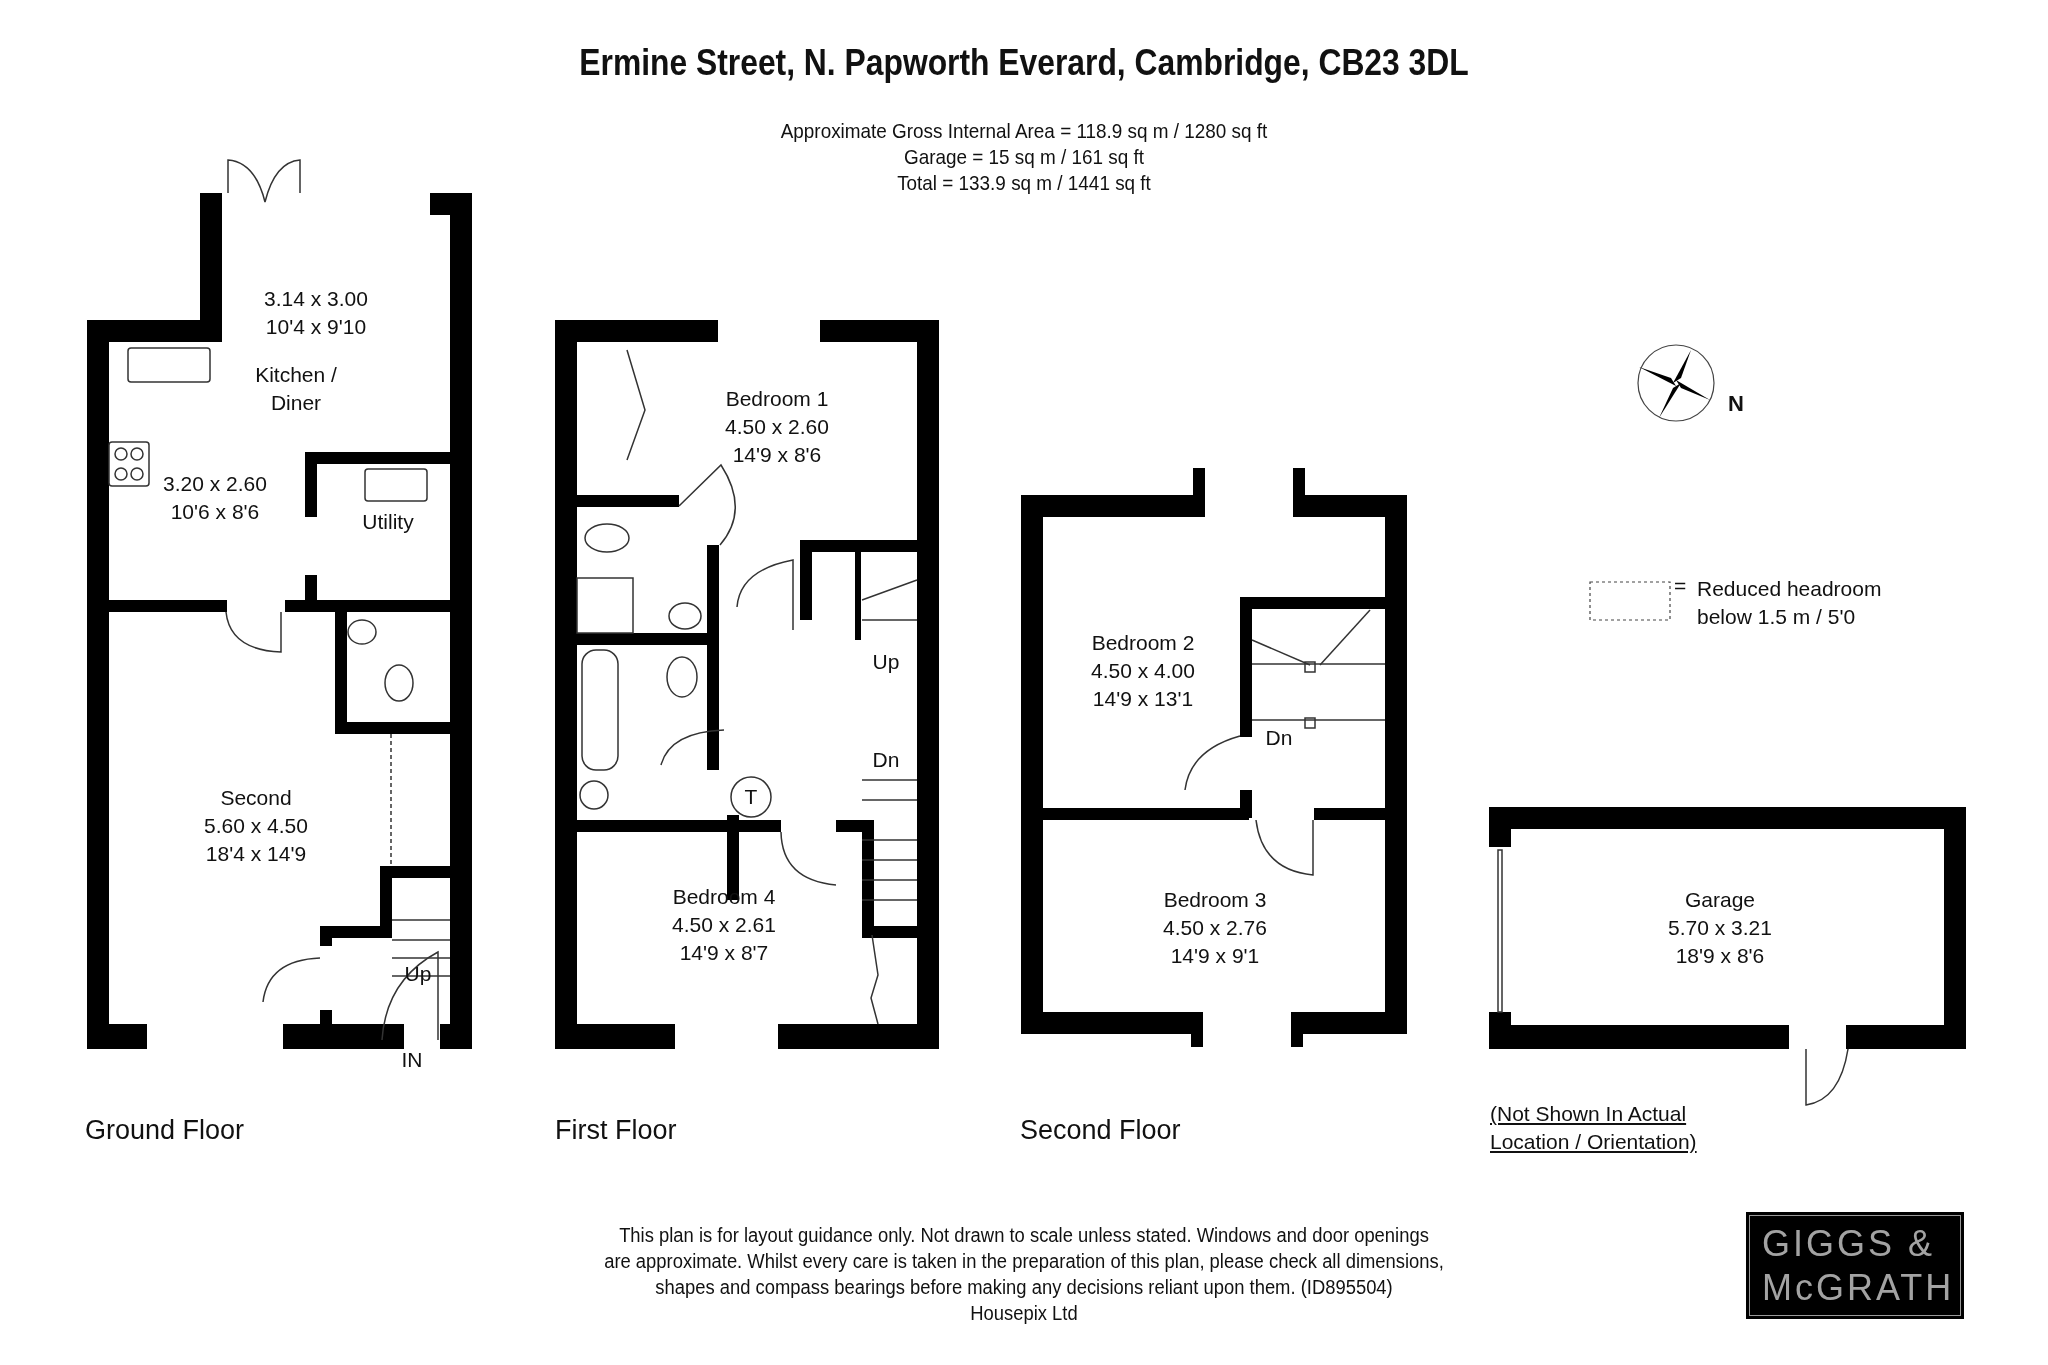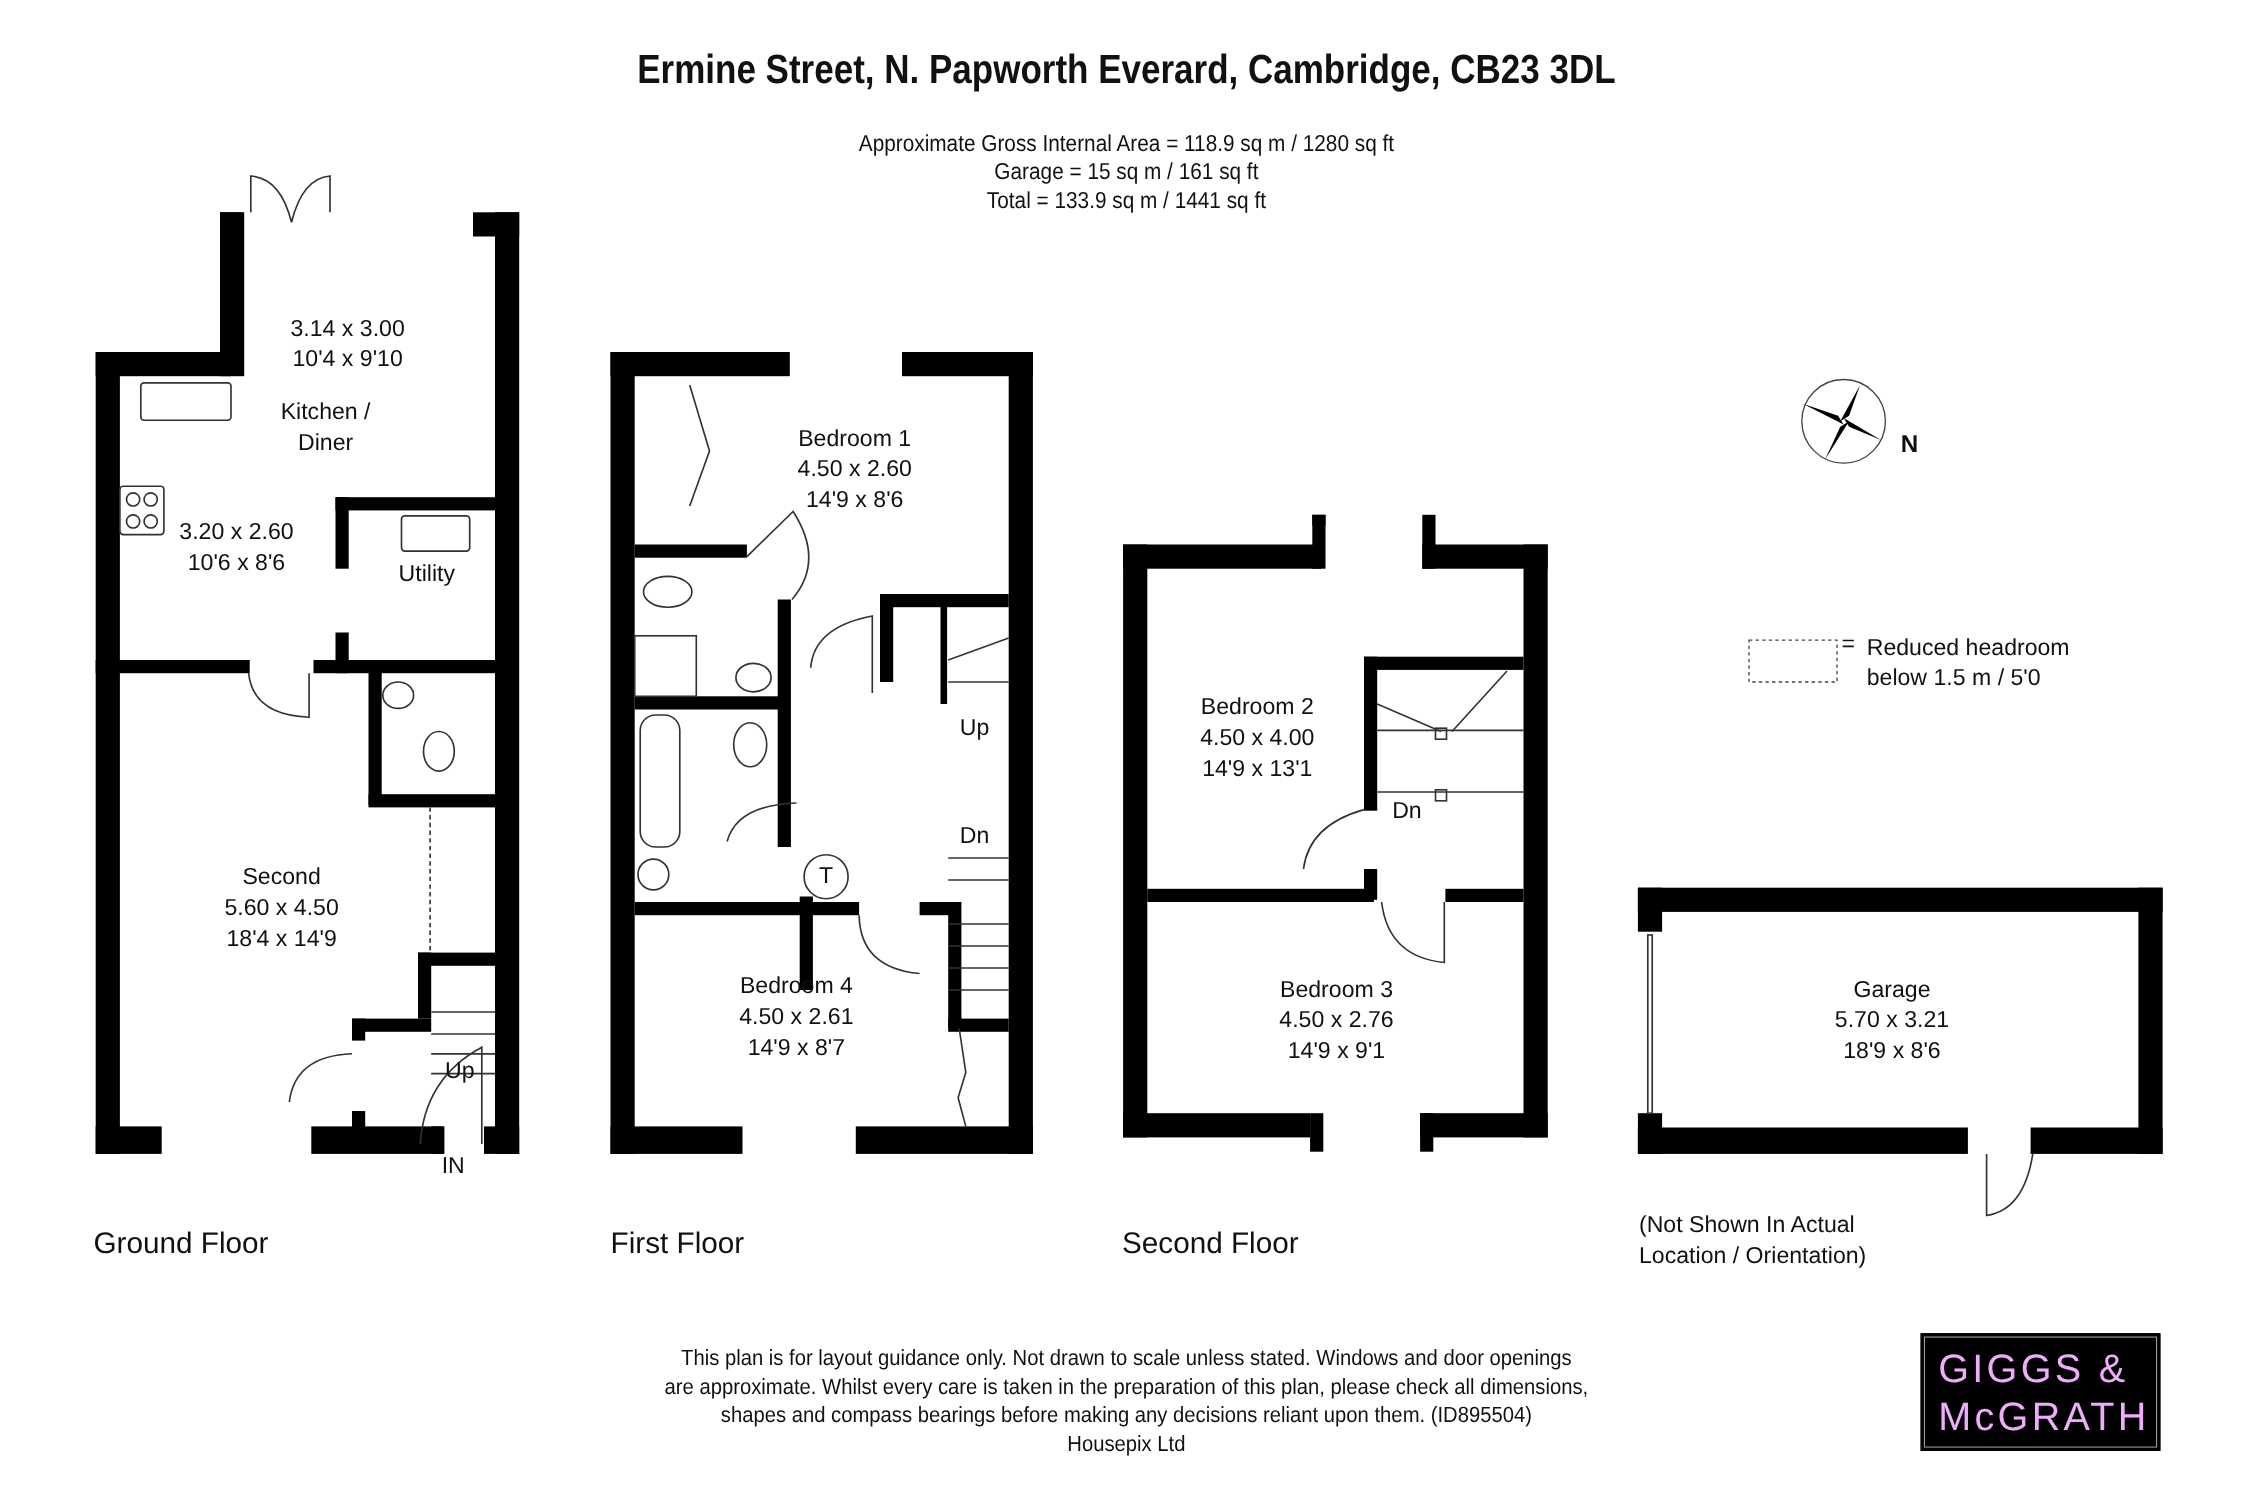--- a/index.html
+++ b/index.html
@@ -10,21 +10,21 @@
            font-size:37px; transform:scaleX(0.86); letter-spacing:0; }
   .areas { left:0; width:2048px; top:118px; text-align:center; font-size:21px; line-height:26px; }
   .areas div { transform:scaleX(0.9); }
   svg.plan { position:absolute; left:0; top:0; }
   .room-label { position:absolute; text-align:center; font-size:21px; line-height:28px; transform:translateX(-50%); white-space:nowrap; }
   .floor-label { position:absolute; font-weight:normal; font-size:27px; }
   .note { position:absolute; font-size:21px; line-height:28px; }
   .disclaimer { left:0; width:2048px; top:1222px; text-align:center; font-size:20px; line-height:26px; }
   .disclaimer div { transform:scaleX(0.92); }
   .logo { left:1746px; top:1212px; width:218px; height:107px; background:#000; border:2px solid #000;
-          outline:1px solid #999; outline-offset:-4px; color:#f0abfc; font-size:36px; letter-spacing:3px;
+          outline:1px solid #999; outline-offset:-4px; color:#a3a3a3; font-size:36px; letter-spacing:3px;
           line-height:44px; padding:8px 0 0 14px; box-sizing:border-box; }
   .compass-n { left:1728px; top:391px; font-weight:bold; font-size:22px; }
   .legend-text { left:1697px; top:575px; font-size:21px; line-height:28px; }
   .small { font-size:21px; }
 </style>
 </head>
 <body>
 
 <div class="abs title">Ermine Street, N. Papworth Everard, Cambridge, CB23 3DL</div>
 <div class="abs areas">
@@ -224,21 +224,21 @@
   <div>4.50 x 2.76</div>
   <div>14'9 x 9'1</div>
 </div>
 <div class="floor-label" style="left:1020px;top:1115px;">Second Floor</div>
 
 <div class="room-label" style="left:1720px;top:886px;">
   <div>Garage</div>
   <div>5.70 x 3.21</div>
   <div>18'9 x 8'6</div>
 </div>
-<div class="note" style="left:1490px;top:1100px;">
+<div class="note" style="left:1490px;top:1100px;text-decoration:underline;">
   <div>(Not Shown In Actual</div>
   <div>Location / Orientation)</div>
 </div>
 
 <div class="abs compass-n">N</div>
 <div class="abs" style="left:1674px;top:574px;font-size:21px;">=</div>
 <div class="abs legend-text">
   <div>Reduced headroom</div>
   <div>below 1.5 m / 5'0</div>
 </div>

